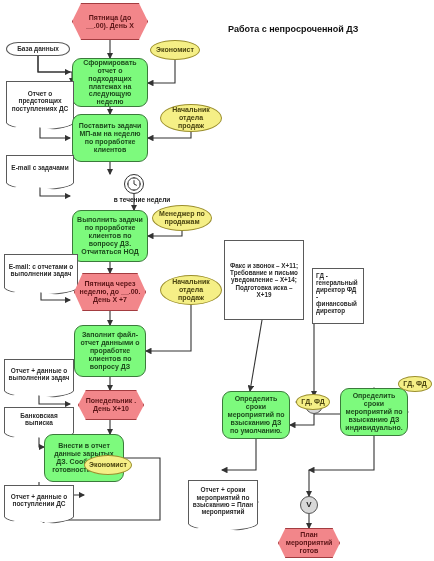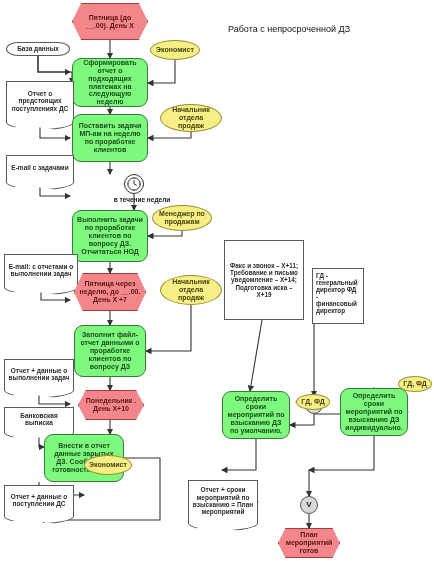--- a/index.html
+++ b/index.html
@@ -42,21 +42,21 @@
 
   
   .junc{background:#d8d8d8;border:1px solid #555;border-radius:50%;
         font-weight:bold;font-size:8px;color:#222;}
 
   
   .clock{background:#ffffff;border:1.5px solid #333;border-radius:50%;}
   .clock svg{display:block;}
 
   .label{position:absolute;font-size:6.5px;font-weight:bold;color:#1a1a1a;z-index:3;}
-  #title{position:absolute;font-size:9px;font-weight:normal;color:#111;z-index:4;}
+  #title{position:absolute;font-size:9px;font-weight:bold;color:#111;z-index:4;}
 </style>
 </head>
 <body>
 
 <div id="canvas">
   <div id="title" style="left:228px;top:24px;">Работа с непросроченной ДЗ</div>
   <svg id="wires" viewBox="0 0 434 561">
     <defs>
       <marker id="ah" markerWidth="6" markerHeight="6" refX="5" refY="3" orient="auto">
         <path d="M0,0 L6,3 L0,6 z" fill="#333"></path>

